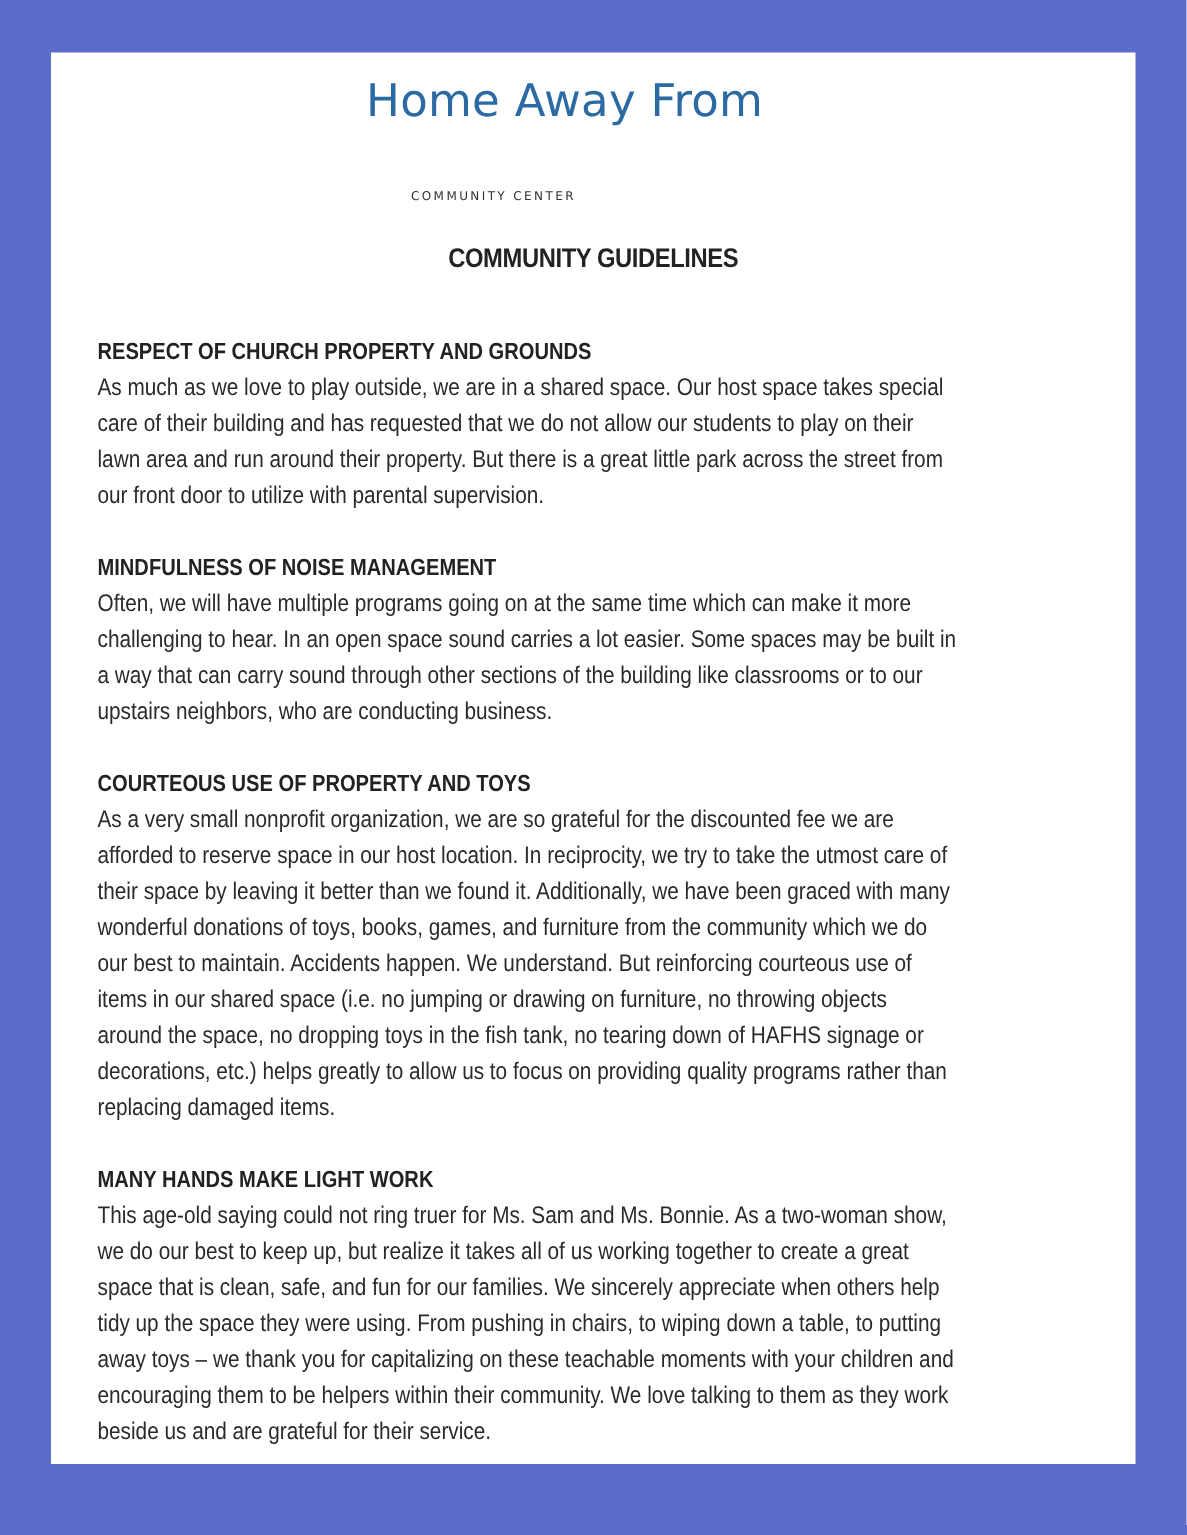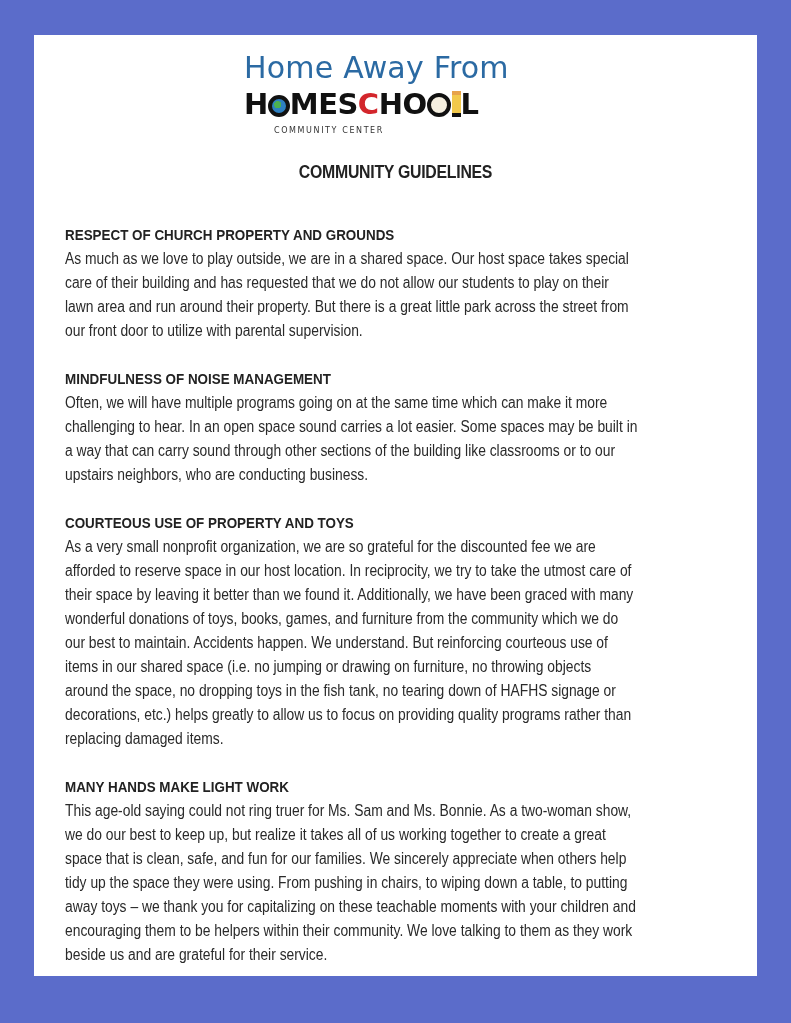--- a/index.html
+++ b/index.html
@@ -103,23 +103,20 @@
       white-space: pre-line;
     }
   </style>
 </head>
 <body>
 
 <div class="page">
 
   <div class="logo">
     <div class="logo-line1">Home Away From</div>
-    <div class="logo-line2">
-      <span>H</span><span class="globe"></span><span>M</span><span>E</span><span>S</span><span class="c">C</span><span>H</span><span>O</span><span class="clock"></span><span class="pencil"></span><span>L</span>
-    </div>
     <div class="logo-line3">COMMUNITY CENTER</div>
   </div>
 
   <div class="doc-title">COMMUNITY GUIDELINES</div>
 
   <div class="content">
     <div class="section">
       <h2>RESPECT OF CHURCH PROPERTY AND GROUNDS</h2>
       <p>As much as we love to play outside, we are in a shared space. Our host space takes special
 care of their building and has requested that we do not allow our students to play on their

